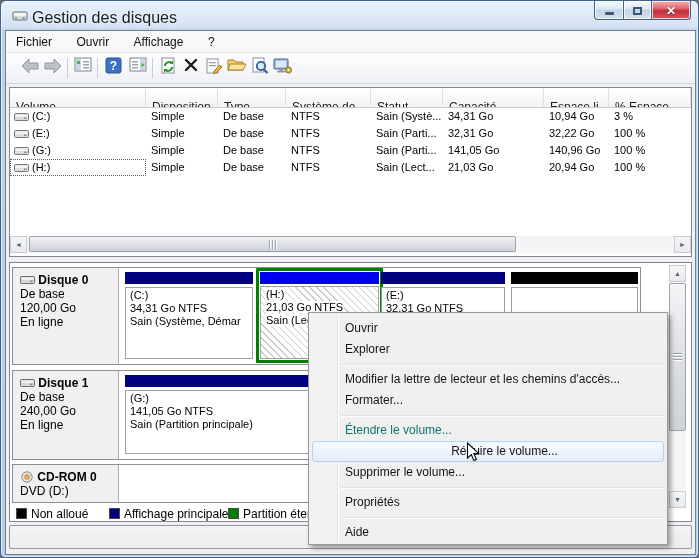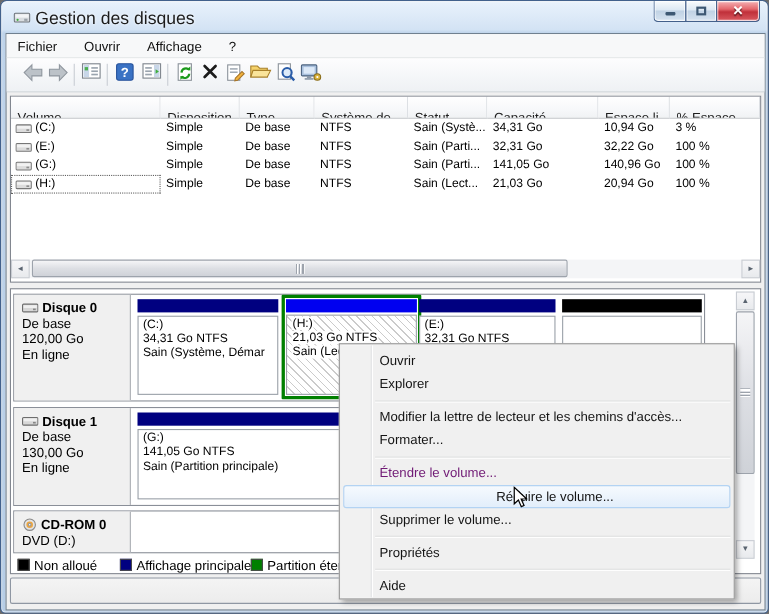--- a/index.html
+++ b/index.html
@@ -72,21 +72,21 @@
   .legend{position:absolute;left:2px;top:244px;height:15px;width:660px;font-size:12px;color:#000;}
   .lg-sq{position:absolute;top:1px;width:11px;height:11px;border:1px solid #4a4a4a;box-sizing:border-box;}
   .lg-tx{position:absolute;top:0;white-space:nowrap;}
   .statusbar{position:absolute;left:8px;top:524px;width:683px;height:24px;background:linear-gradient(#f4f4f4,#ececec);
          border:1px solid #8f97a3;border-radius:2px;box-sizing:border-box;}
   
   .cmenu{position:absolute;left:307px;top:311px;width:360px;height:233px;background:#f0f0f0;border:1px solid #979797;
          box-shadow:3px 3px 5px rgba(0,0,0,.35);box-sizing:border-box;padding-top:5px;z-index:50;}
   .gutter{position:absolute;left:1px;top:1px;bottom:1px;width:27px;background:#f1f1f1;border-right:1px solid #e2e3e5;box-shadow:1px 0 0 #fff;}
   .mi{position:relative;height:21px;line-height:20px;font-size:12px;color:#141414;padding-left:33px;margin:0 3px;white-space:nowrap;overflow:hidden;box-sizing:border-box;}
-  .mi.dis{color:#701a75;}
+  .mi.dis{color:#0f766e;}
   .mi.hot{background:linear-gradient(#f6fafe,#e4effb 90%);border:1px solid #b3d3f3;border-radius:3px;line-height:18px;text-align:center;}
   .msep{height:1px;background:#e0e1e2;box-shadow:0 1px 0 #fff;margin:4px 3px 4px 32px;}
   .cursor{position:absolute;left:465px;top:441px;z-index:60;}
 </style>
 </head>
 <body>
 
 <div class="stage">
   <div class="win">
 
@@ -327,21 +327,21 @@
       </div>
 
       <div class="drow" id="disk1">
         <div class="dlabel">
           <div class="dname"><svg width="15" height="10" viewBox="0 0 15 10" style="vertical-align:-1px">
                 <rect x="0.5" y="1.5" width="14" height="7" rx="1" fill="#d7d7d7" stroke="#6d6d6d"></rect>
                 <rect x="1.5" y="2.5" width="12" height="2.5" fill="#efefef"></rect>
                 <rect x="10" y="5.5" width="2.5" height="1.5" fill="#868686"></rect>
               </svg> <span>Disque 1</span></div>
           <div class="dline">De base</div>
-          <div class="dline">130,00 Go</div>
+          <div class="dline">240,00 Go</div>
           <div class="dline">En ligne</div>
         </div>
         <div class="part" style="left:110px;width:305px">
           <div class="band" style="background: rgb(0, 0, 128);"></div>
           <div class="pbody">
             <div>(G:)</div>
               <div>141,05 Go NTFS</div>
               <div>Sain (Partition principale)</div>
           </div>
         </div>

